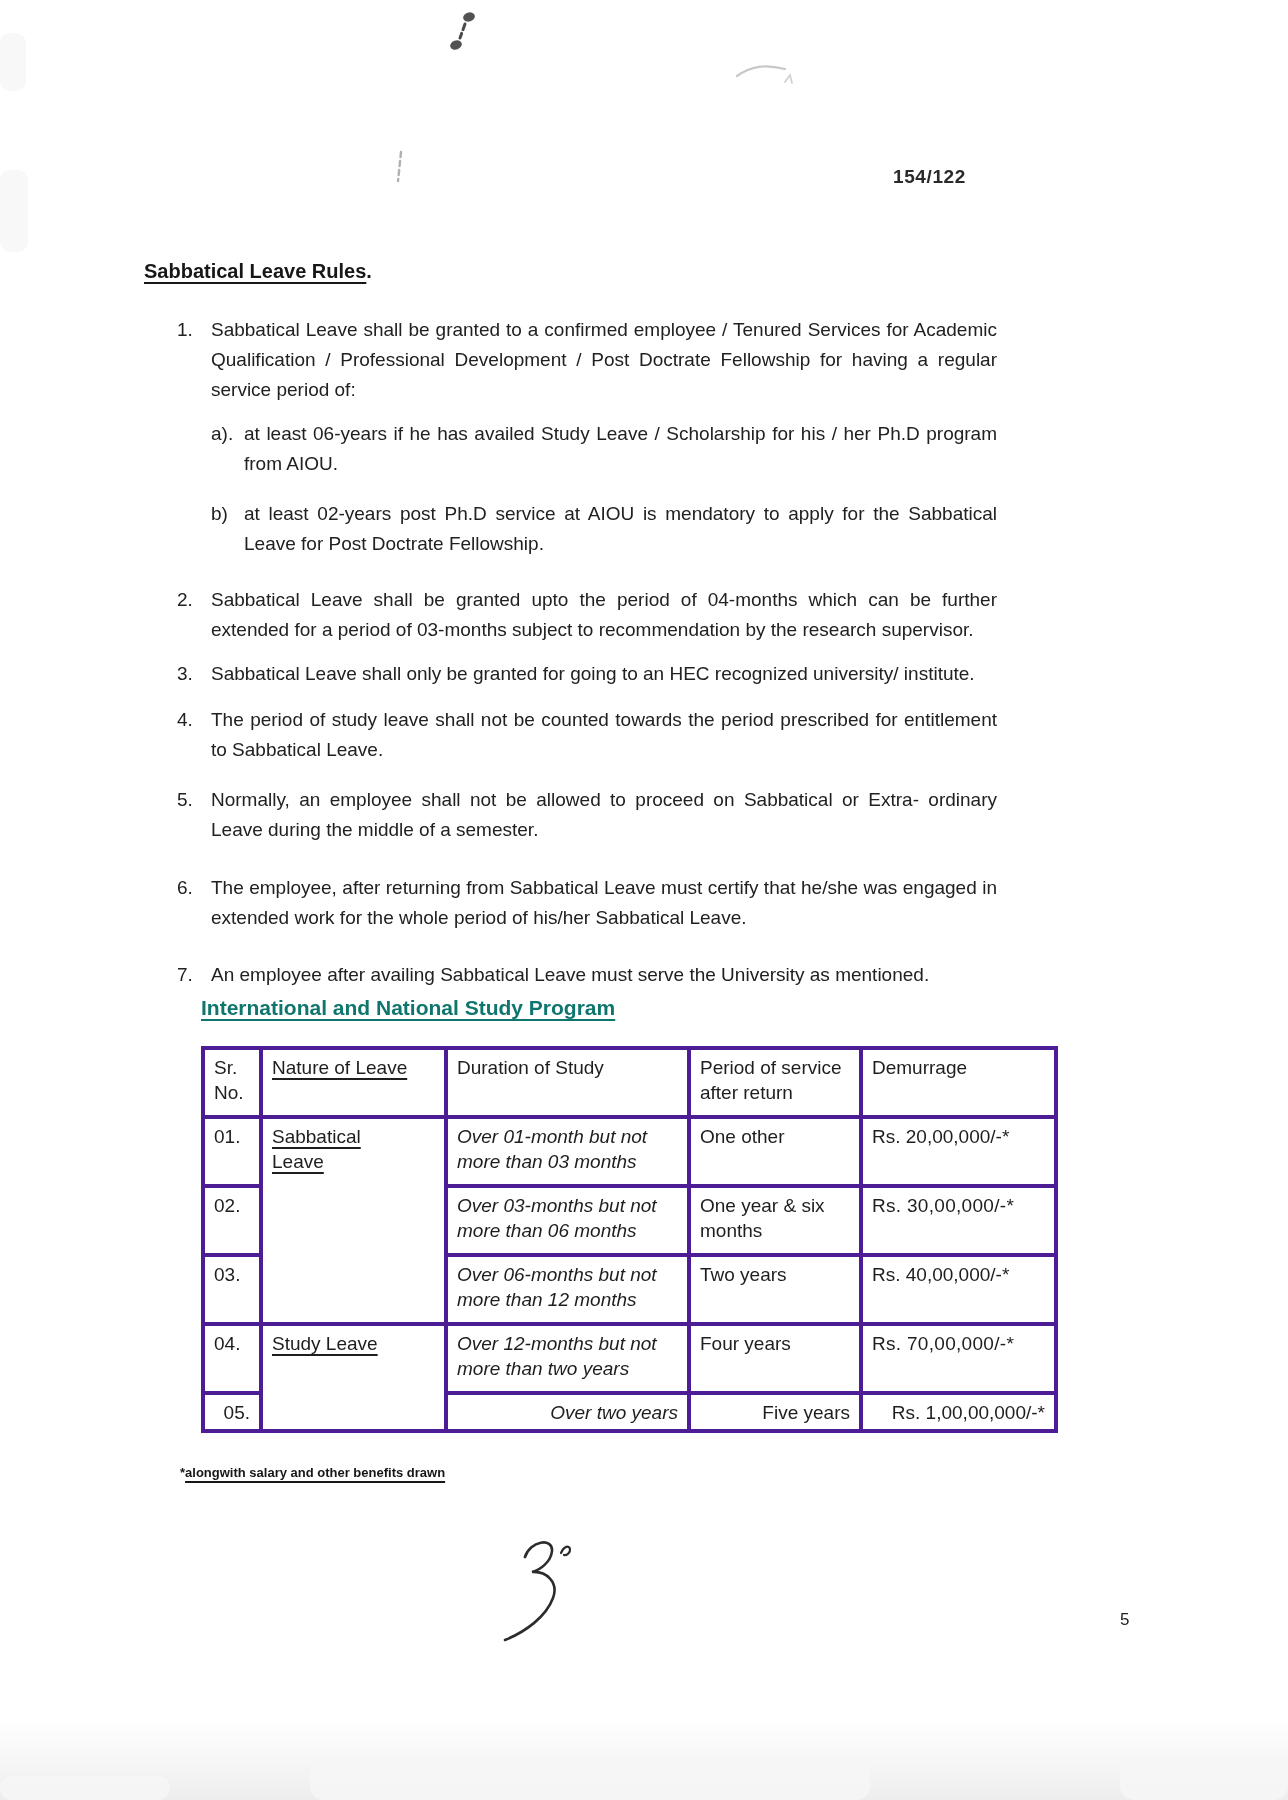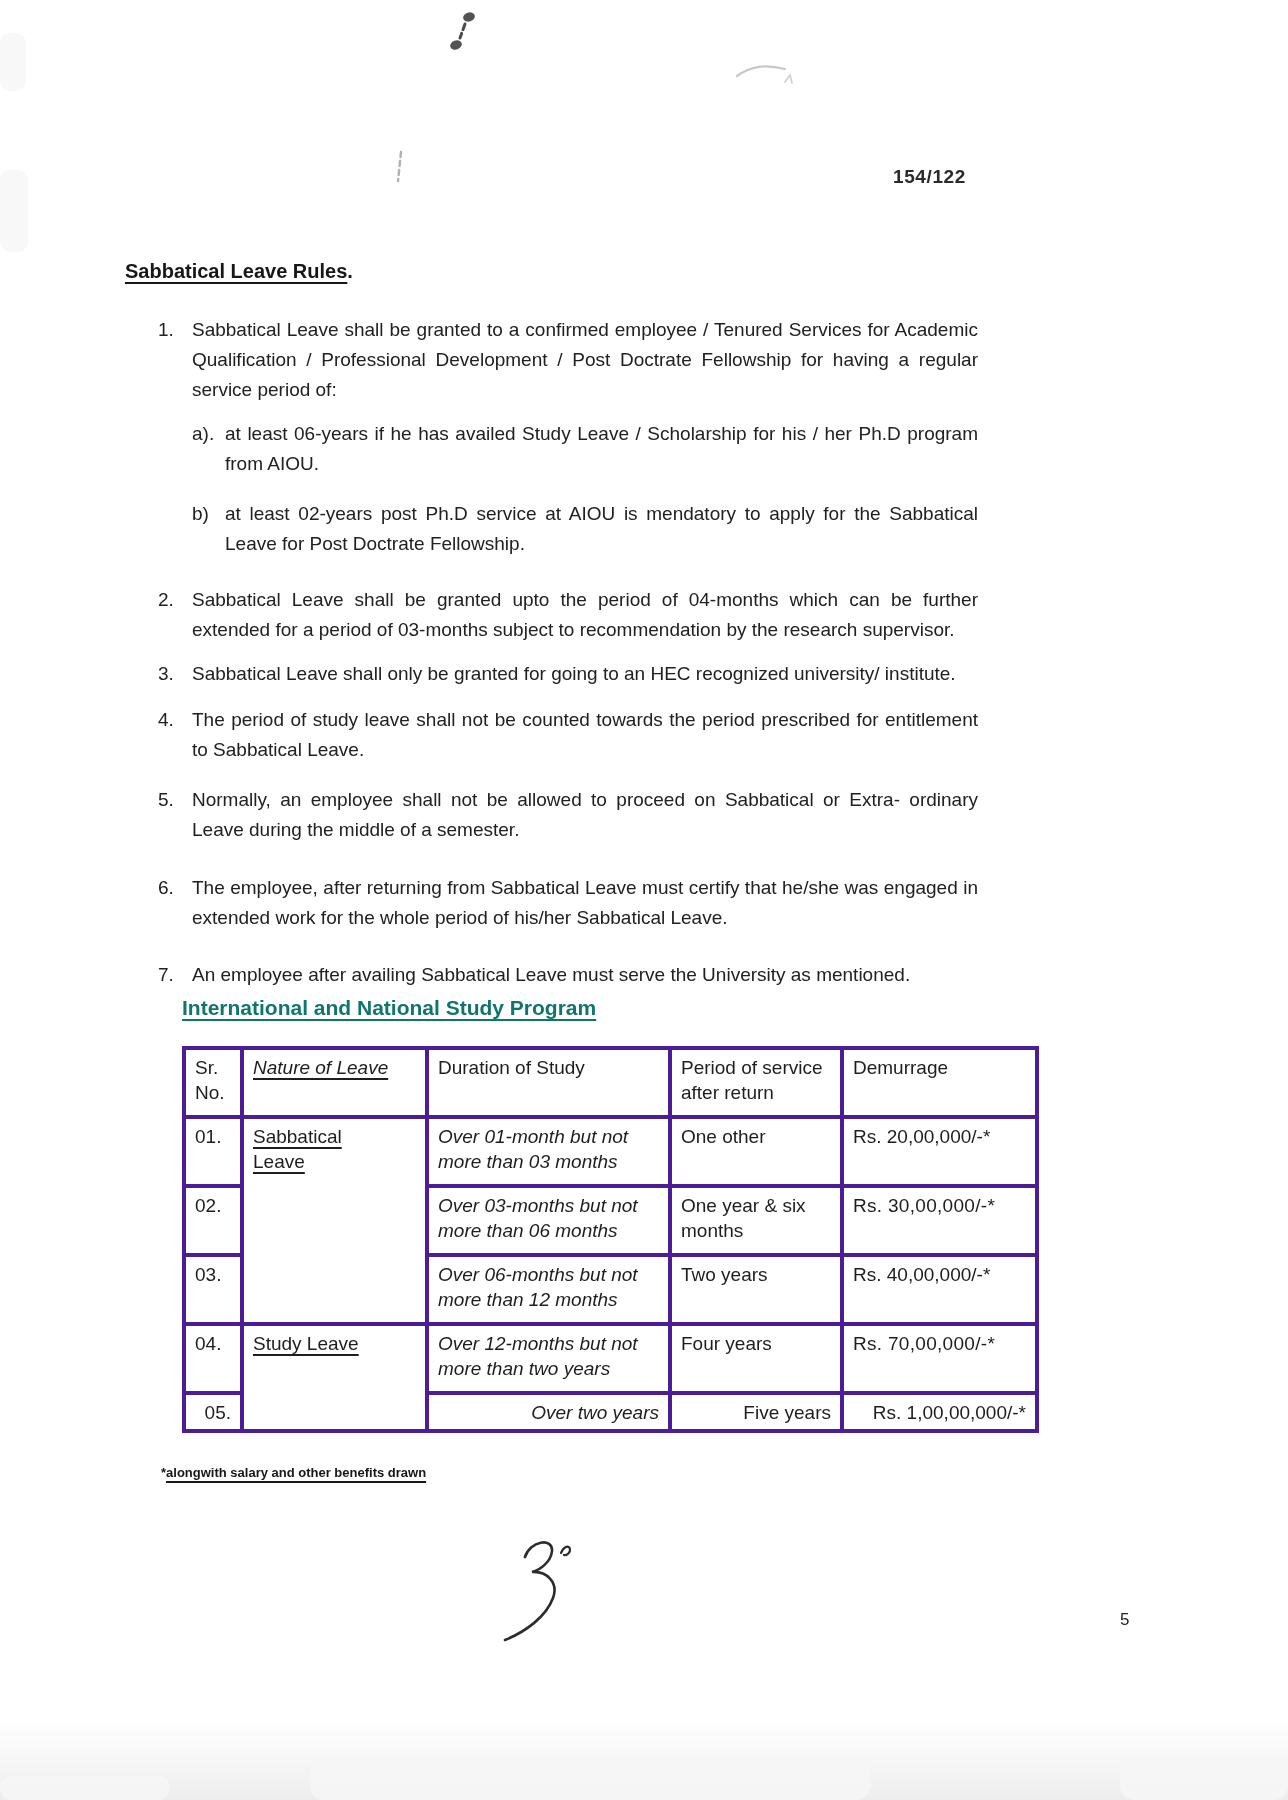--- a/index.html
+++ b/index.html
@@ -20,21 +20,21 @@
   
   .ref-number{
     position:absolute;left:893px;top:166px;
     font-size:19px;font-weight:600;letter-spacing:.6px;color:#2a2a2a;
   }
   .page-number{
     position:absolute;left:1120px;top:1610px;
     font-size:17px;color:#222;
   }
   
-  .doc{position:absolute;left:125px;top:260px;width:853px;}
+  .doc{position:absolute;left:144px;top:260px;width:853px;}
   .doc-title{font-size:20px;font-weight:700;color:#171717;margin:0 0 32px 0;}
   .u{ text-decoration:underline;text-decoration-thickness:2px;text-underline-offset:4px; }
   .rule{
     position:relative;padding-left:67px;margin:0 0 14px 0;
     font-size:19px;line-height:30px;text-align:justify;color:#212121;
   }
   .rule .num{position:absolute;left:33px;top:0;}
   .sub{
     position:relative;padding-left:100px;margin:0 0 20px 0;
     font-size:19px;line-height:30px;text-align:justify;color:#212121;
@@ -48,21 +48,21 @@
   }
   
   table.leave-table{
     margin:26px 0 0 57px;border-collapse:collapse;table-layout:fixed;
     width:853px;font-size:19px;color:#1e1e1e;
   }
   table.leave-table th, table.leave-table td{
     border:4px solid #4c1d95;vertical-align:top;
     padding:5px 9px 10px 9px;line-height:25px;font-weight:400;text-align:left;
   }
-  th.h-nature{font-weight:700;font-style:italic;}
+  th.h-nature{font-weight:700;}
   th.h-nature span{text-decoration:underline;text-decoration-thickness:2px;text-underline-offset:4px;}
   th.h-period{text-align:justify;}
   td.cell-duration{text-align:justify;font-style:italic;}
   td.cell-period{text-align:justify;}
   td.cell-nature{font-weight:700;}
   td.cell-nature .nature-text{
     display:inline-block;max-width:112px;
     text-decoration:underline;text-decoration-thickness:2px;text-underline-offset:4px;
   }
   td.cell-dem-bold{font-weight:700;letter-spacing:.3px;}

